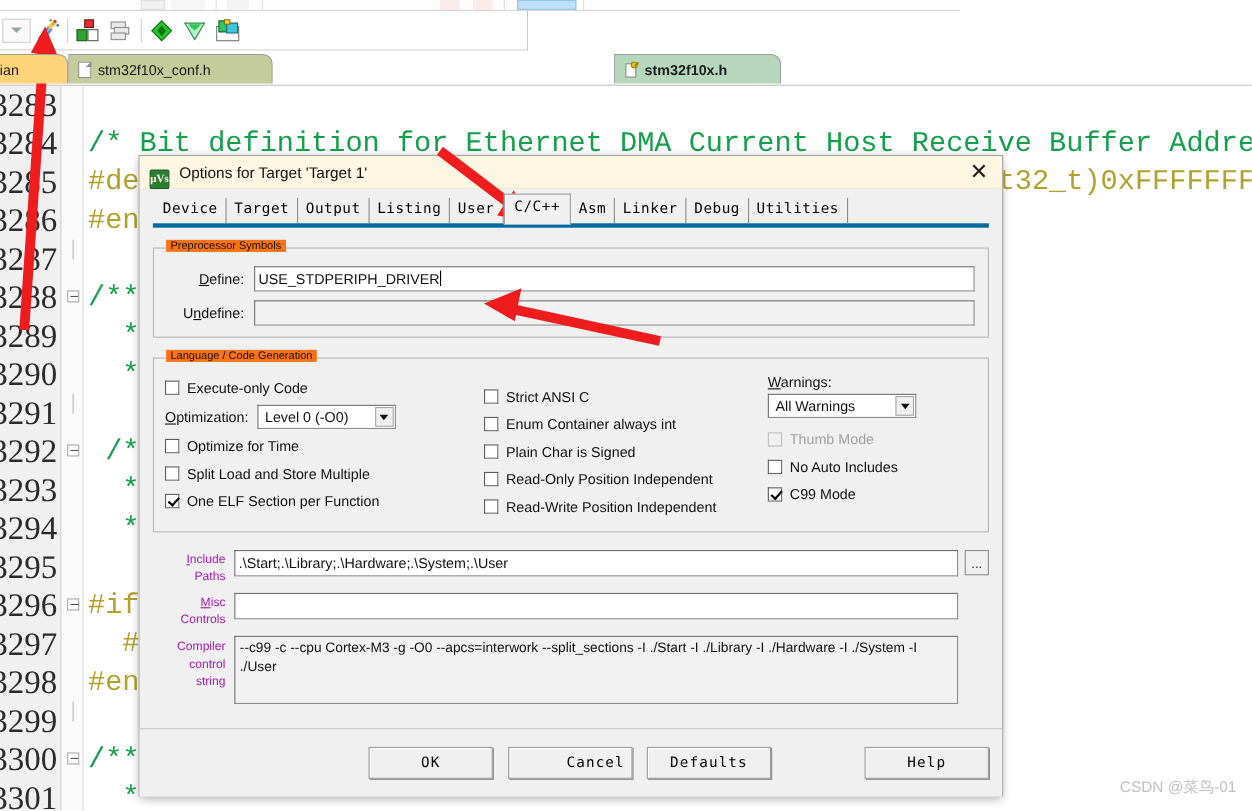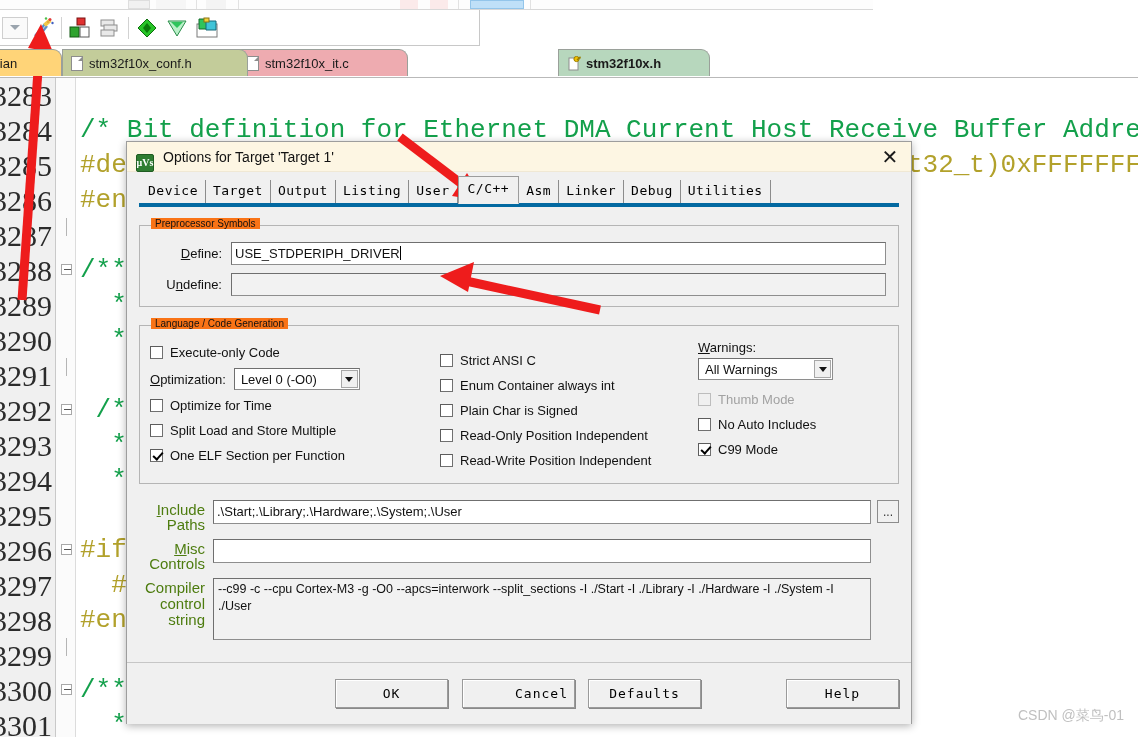--- a/index.html
+++ b/index.html
@@ -263,21 +263,21 @@
   }
 
   .lang-grid { display: flex; }
   .lang-col1 { width: 290px; }
   .lang-col2 { width: 250px; }
   .lang-col3 { width: 180px; padding-left: 8px; }
 
   
   .botrow { display: flex; align-items: flex-start; margin-bottom: 7px; }
   .botlbl {
-    width: 66px; text-align: right; font-size: 15px; color: #4d7c0f;
+    width: 66px; text-align: right; font-size: 11px; color: #a21caf;
     margin-right: 8px; flex: none; line-height: 15px; padding-top: 2px;
   }
   .dotbtn {
     width: 22px; height: 23px; margin-left: 6px; flex:none;
     border: 1px solid #8c8c8c; background: #f0f0f0;
     display:flex; align-items:center; justify-content:center;
     font-size: 12px; color:#333; line-height: 8px;
   }
   .bigbox {
     flex: 1; height: 62px;
@@ -388,24 +388,20 @@
   </div>
 
   <div class="tabbar" id="tabbar">
       <div class="tab" style="left: -20px; width: 82px; background: rgb(255, 212, 120); z-index: 5;">
         <span class="lbl">mian</span>
       </div>
       <div class="tab" style="left: 62px; width: 186px; background: rgb(195, 204, 154); z-index: 4;">
         <span class="fi"></span>
         <span class="lbl">stm32f10x_conf.h</span>
       </div>
-      <div class="tab" style="left: 238px; width: 170px; background: rgb(238, 171, 176); z-index: 3;">
-        <span class="fi"></span>
-        <span class="lbl">stm32f10x_it.c</span>
-      </div>
       <div class="tab active" style="left: 558px; width: 152px; background: rgb(183, 215, 189); z-index: 10;">
         <span class="key"><svg width="14" height="15" viewBox="0 0 14 15">
             <rect x="2" y="2" width="9" height="12" fill="#fff" stroke="#8d8d8d"></rect>
             <circle cx="9.5" cy="3" r="2.6" fill="#f2c200" stroke="#9a7d00"></circle>
             <path d="M10 4 L13.5 .8 M12.4 1.6 l1 1" stroke="#9a7d00" stroke-width="1.4" fill="none"></path>
           </svg></span>
         <span class="lbl">stm32f10x.h</span>
       </div>
     </div>
 

